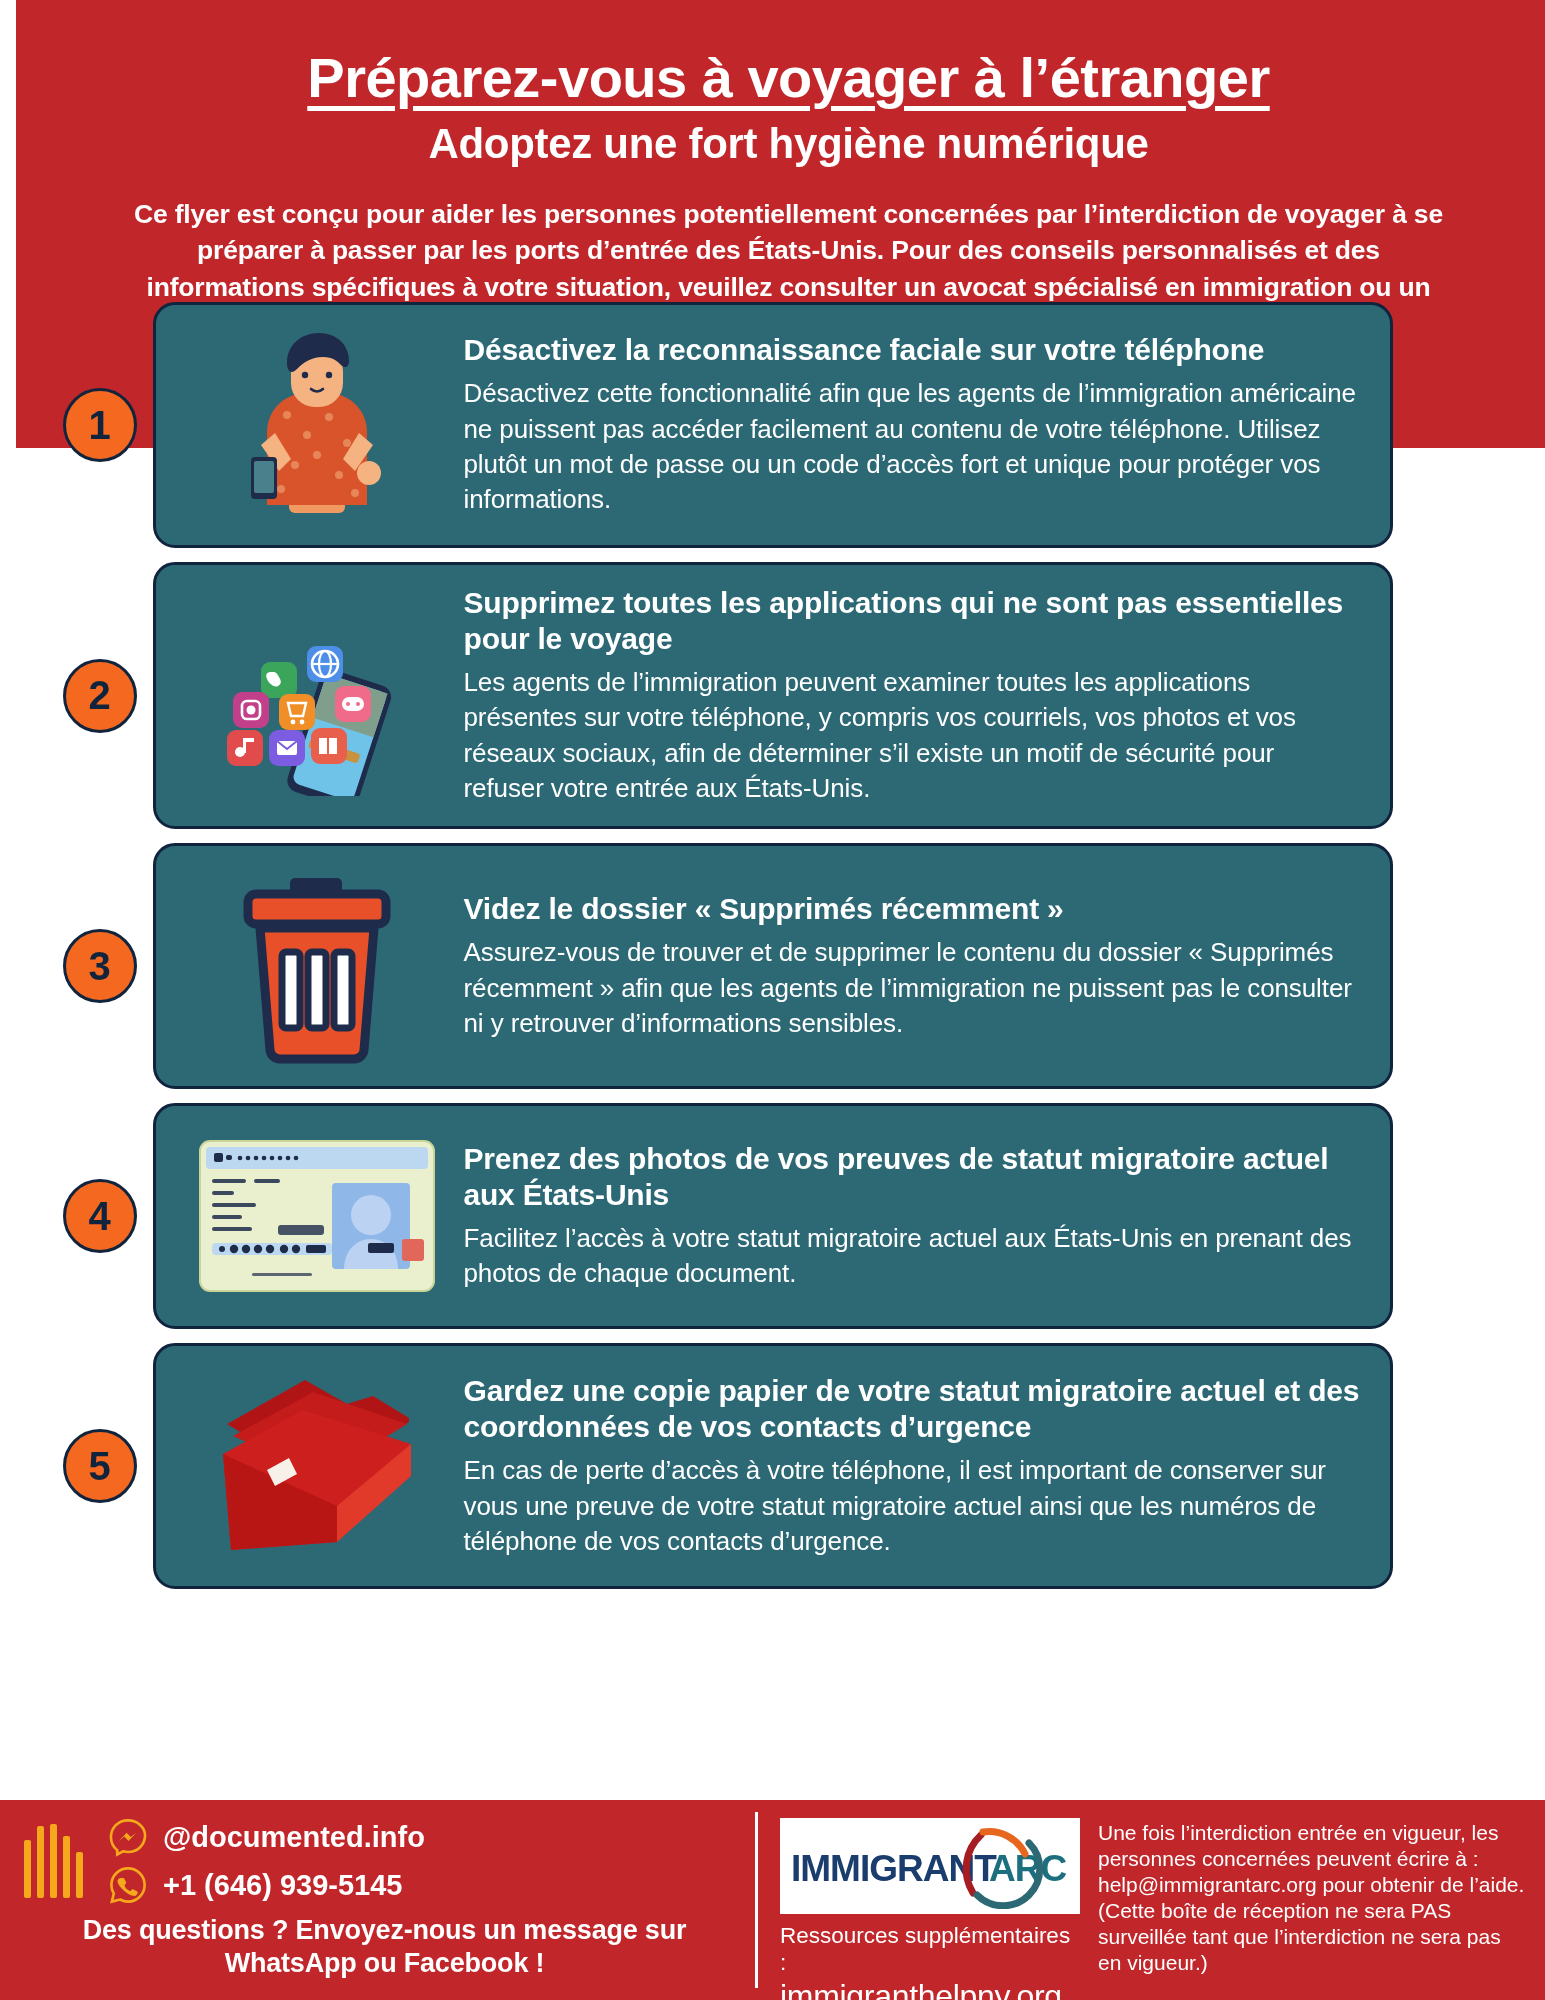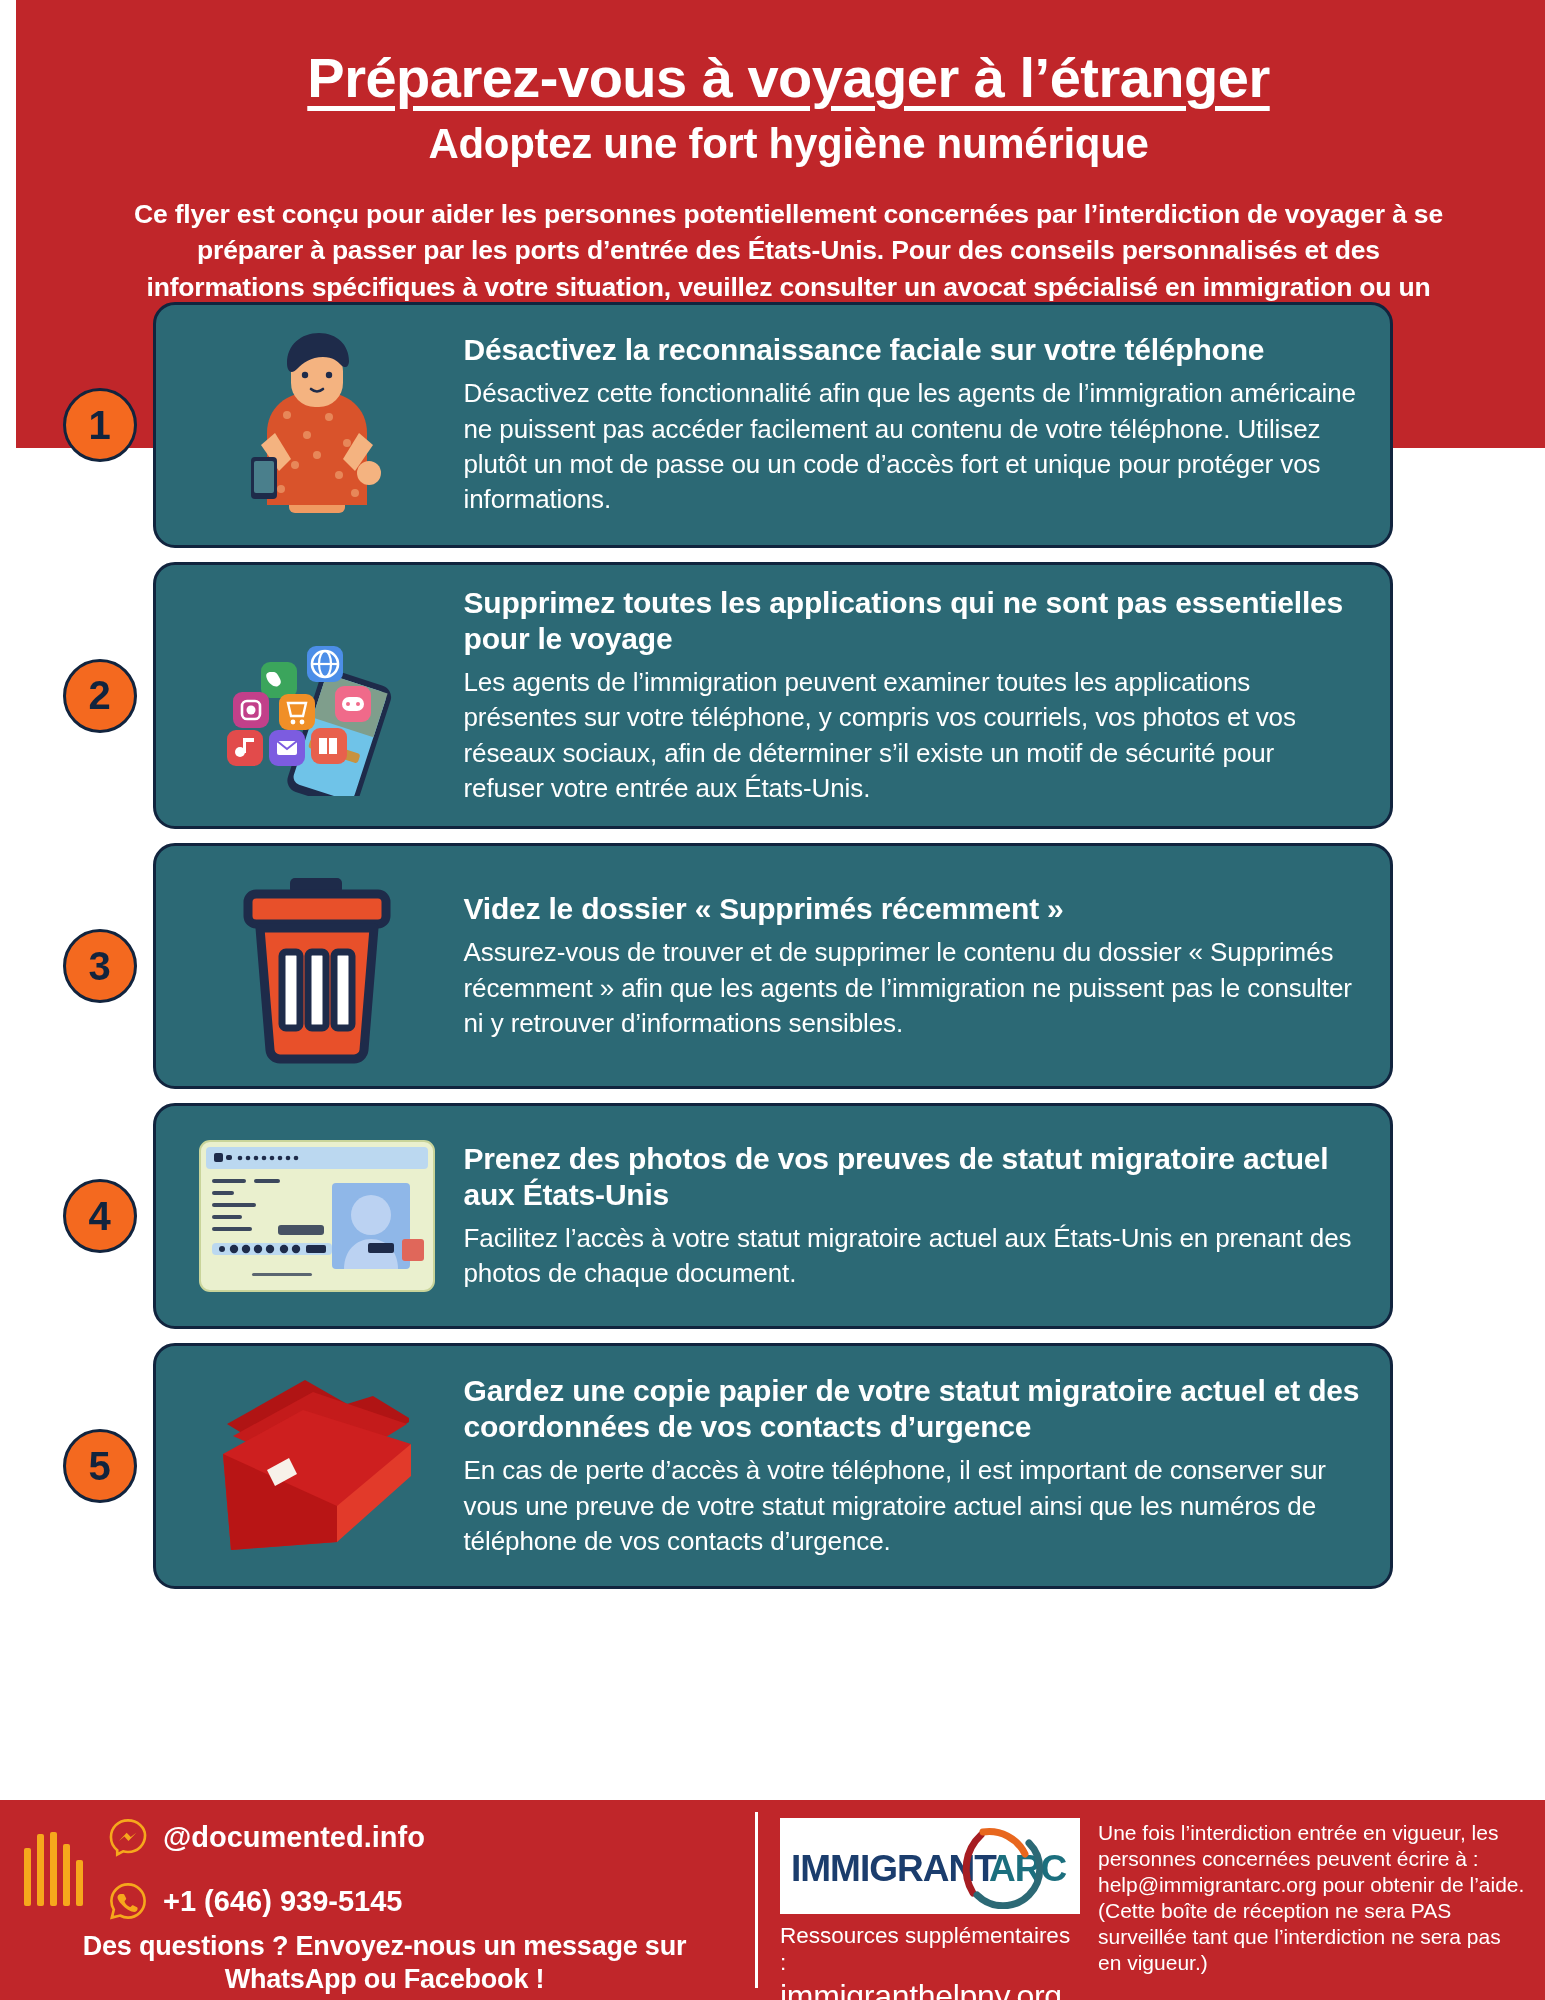--- a/index.html
+++ b/index.html
@@ -149,21 +149,21 @@
   .bars { display: flex; gap: 6px; align-items: flex-end; height: 74px; }
   .bars i { display: block; width: 7px; background: #F6A81C; border-radius: 2px; }
   .brand-name {
     text-align: left;
     color: #ffffff;
     font-weight: 700;
     font-size: 46px;
     line-height: 0.98;
     letter-spacing: -0.5px;
   }
-  .contacts { display: flex; flex-direction: column; gap: 22px; margin-left: 6px; }
+  .contacts { display: flex; flex-direction: column; gap: 6px; margin-left: 6px; }
   .contact-line {
     display: flex; align-items: center; gap: 14px;
     color: #ffffff; font-weight: 700; font-size: 29px; white-space: nowrap;
   }
   .cicon { width: 42px; height: 42px; flex: 0 0 42px; }
   .footer-tag {
     margin-top: 8px;
     color: #ffffff;
     font-weight: 700;
     font-size: 27px;

